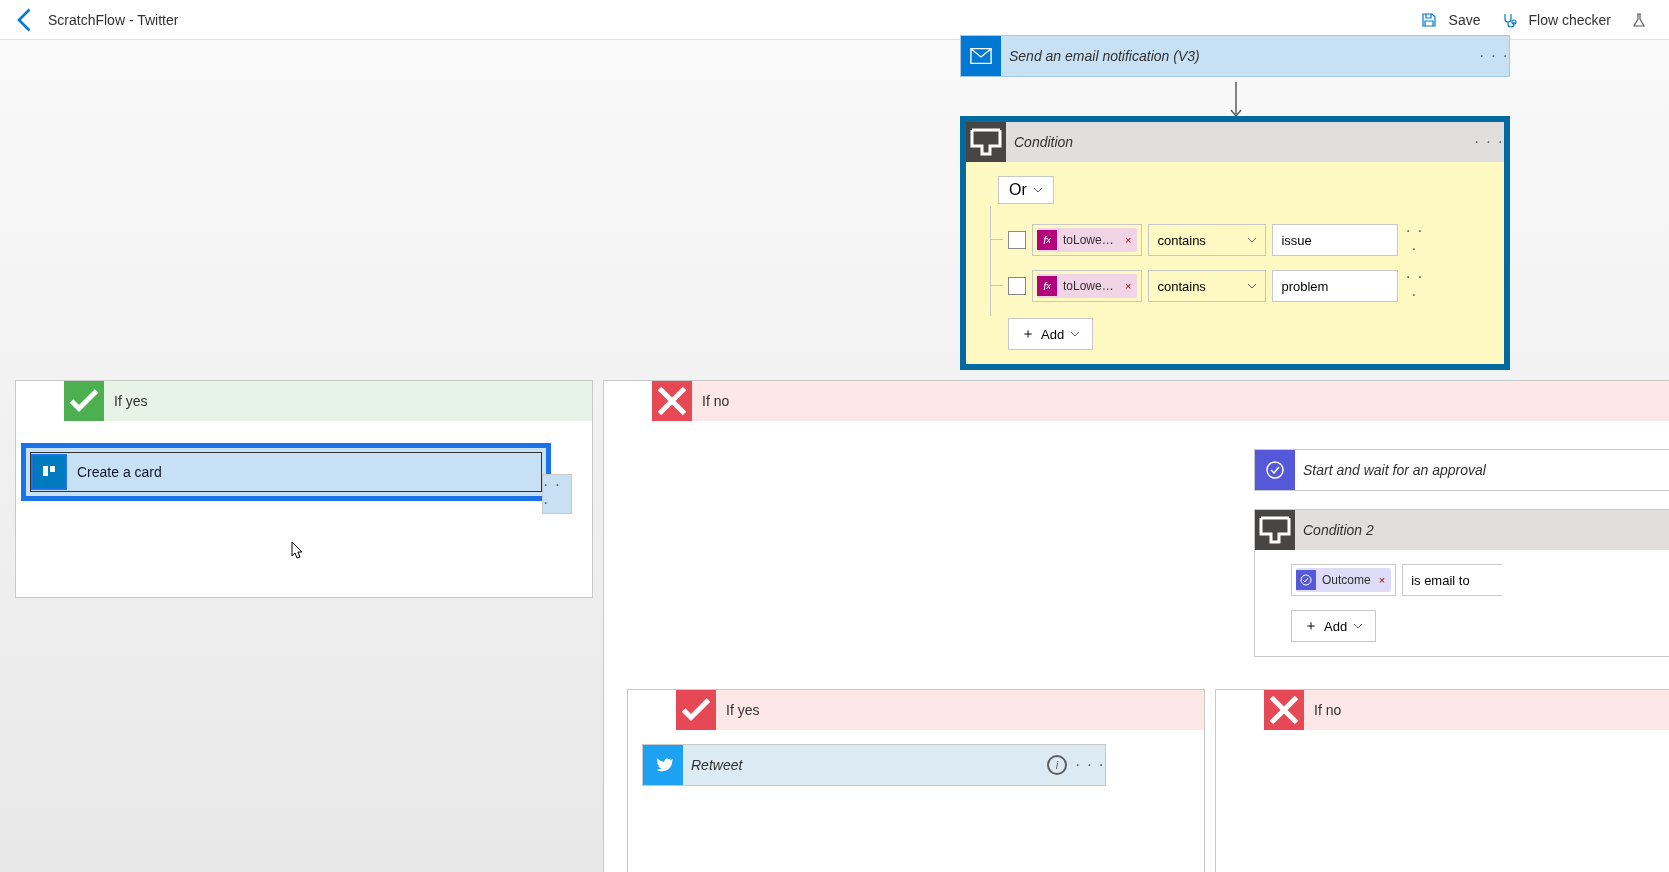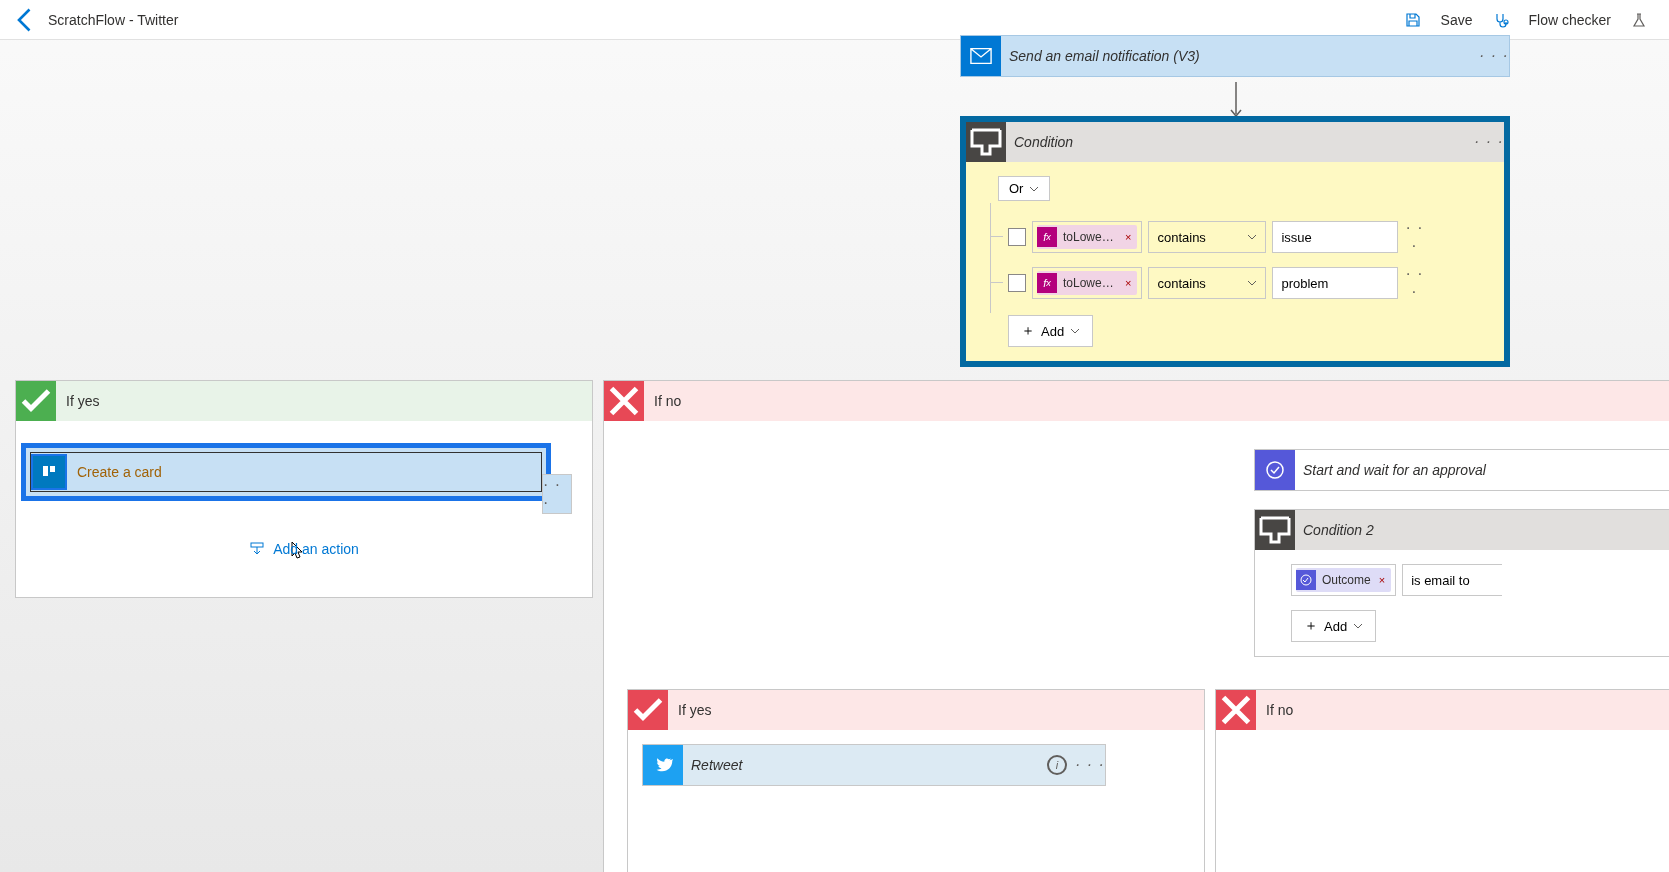--- a/index.html
+++ b/index.html
@@ -3,21 +3,21 @@
 <meta charset="utf-8">
 <style>
   * { box-sizing: border-box; margin: 0; padding: 0; font-family: "Segoe UI", Arial, sans-serif; }
   body { width: 1669px; height: 872px; overflow: hidden; background: linear-gradient(to bottom, #fafafa 0%, #e8e8e8 100%); position: relative; }
 
   
   .topbar { height: 40px; display: flex; align-items: center; padding: 0 12px; background: #fff; border-bottom: 1px solid #e1e1e1; }
   .back-btn { width: 28px; height: 28px; display:flex; align-items:center; justify-content:center; color:#0078d4; cursor:pointer; }
   .flow-title { font-size: 14px; color:#323130; margin-left: 8px; }
   .topbar-spacer { flex:1; }
-  .top-action { display:flex; align-items:flex-end; gap:20px; color:#323130; font-size:14px; padding:4px 10px; cursor:pointer; }
+  .top-action { display:flex; align-items:flex-end; gap:12px; color:#323130; font-size:14px; padding:4px 10px; cursor:pointer; }
   .top-action svg { width:16px; height:16px; }
 
   .canvas { position:absolute; top:40px; left:0; right:0; bottom:0; }
 
   
   .card { background:#fef9c3; border:6px solid #0369a1; position:absolute; }
   .card-header { display:flex; align-items:center; height:40px;font-style:italic; }
   .card-header .icon-box { width:40px; height:40px; display:flex; align-items:center; justify-content:center; }
   .card-header .title { flex:1; font-size:14px; color:#323130; padding-left:8px; }
   .card-header .menu { width:30px; height:30px; display:flex; align-items:center; justify-content:center; color:#605e5c; cursor:pointer; }
@@ -31,21 +31,21 @@
   
   .arrow-down { position:absolute; left:1228px; top:40px; width:16px; height:40px; display:flex; align-items:flex-end; justify-content:center; }
   .arrow-down svg { width:14px; height:38px; stroke:#605e5c; fill:none; }
 
   
   .cond-card { left:960px; top:76px; width:550px; }
   .cond-card .card-header{ background:#e1dfdd; }
   .cond-card .icon-box{ background:#484644; }
   .cond-body { padding:14px 14px 14px 36px; }
 
-  .or-pill { border:1px solid #c8c8c8; background:#fff; padding:4px 10px; font-size:13px; display:inline-flex; align-items:center; gap:6px; margin-bottom:8px; margin-left:-4px; }
+  .or-pill { border:1px solid #c8c8c8; background:#fff; padding:4px 10px; font-size:16px; display:inline-flex; align-items:center; gap:6px; margin-bottom:8px; margin-left:-4px; }
   .chev { width:10px; height:10px; }
 
   .cond-row { display:flex; align-items:center; gap:6px; margin:10px 0 0 0; padding-left:6px; position:relative; }
   .cond-row::before { content:""; position:absolute; left:-12px; top:-16px; bottom:50%; width:12px; border-left:1px solid #c8c8c8; border-bottom:1px solid #c8c8c8; }
   .tree-stub { position:absolute; left:24px; top:50px; bottom:48px; width:1px; background:#c8c8c8; }
 
   .chk { width:18px; height:18px; border:1px solid #8a8886; background:#fff; }
   .token-wrap{ border:1px solid #c8c8c8; display:flex; align-items:center; height:32px; }
   .token { background:#f1d4e5; border-radius:2px; display:flex; align-items:center; height:24px; font-size:12px; color:#323130; margin:0 4px; }
   .token .fx { background:#b4007d; color:#fff; width:20px; height:20px; display:flex; align-items:center; justify-content:center; font-size:11px; font-style:italic; margin-right:4px; }
@@ -53,38 +53,38 @@
   .token .x { padding:0 6px; color:#a80000; cursor:pointer; font-size:11px; }
   .op-select{ border:1px solid #c8c8c8; height:32px; width:118px; display:flex; align-items:center; padding:0 8px; font-size:13px; justify-content:space-between; }
   .val-input{ border:1px solid #c8c8c8; height:32px; width:126px; padding:0 8px; font-size:13px; }
   .row-menu{ width:20px; color:#605e5c; text-align:center; cursor:pointer; }
 
   .add-btn { border:1px solid #c8c8c8; background:#fff; padding:6px 12px; font-size:13px; display:inline-flex; align-items:center; gap:6px; margin-top:14px; margin-left:6px; }
   .plus { font-size:14px; font-weight:400; }
 
   
   .branch { position:absolute; border:1px solid #c8c8c8; background:#fff; }
-  .branch-head { height:40px; display:flex; align-items:center; }
+  .branch-head { height:40px; display:flex; align-items:center;margin-left:48px; }
   .bh-icon { width:40px; height:40px; display:flex; align-items:center; justify-content:center; }
   .bh-title{ font-size:14px; color:#323130; padding-left:10px; }
 
   .branch-yes .branch-head{ background:#e8f3e8; }
   .branch-yes .bh-icon{ background:#4caf50; }
   .branch-no  .branch-head{ background:#fde7e7; }
   .branch-no  .bh-icon{ background:#e74856; }
 
   .ifyes1 { left:15px; top:340px; width:578px; height:218px; }
   .ifno1  { left:603px; top:340px; width:1066px; height:520px; border-right:none; }
 
   
   .trello-wrap{ position:absolute; left:5px; top:62px; width:530px; border:5px solid #1a73e8; background:#c7e0f4; display:flex; align-items:center; padding:4px; }
   .trello-inner{ flex:1; display:flex; align-items:center; border:1px solid #323130; background:#c7e0f4; height:40px; }
   .trello-icon{ width:36px; height:36px; background:#0079bf; display:flex; align-items:center; justify-content:center; border:2px solid #1a73e8; margin:0; }
   .trello-icon svg{ width:18px; height:18px; fill:#fff; }
-  .trello-title{ font-size:14px; color:#a16207; padding-left:10px; flex:1; }
+  .trello-title{ font-size:14px; color:#0f172a; padding-left:10px; flex:1; }
   .trello-menu{ position:absolute; right:-26px; top:26px; width:30px; height:40px; display:flex; align-items:center; justify-content:center; background:#c7e0f4; border:1px solid #c8c8c8; }
 
   .cursor{ position:absolute; left:262px; top:92px; width:18px; height:22px; pointer-events:none; }
   .cursor svg{ width:18px; height:22px; stroke:#000; fill:#fff; }
 
   .add-action{ position:absolute; left:0; right:0; top:160px; display:flex; align-items:center; justify-content:center; gap:8px; color:#0078d4; font-size:14px; cursor:pointer; }
   .add-action svg{ width:16px; height:16px; }
 
   
   .approval-card{ position:absolute; left:650px; top:68px; width:420px; background:#fff; border:1px solid #c8c8c8; }
@@ -255,27 +255,20 @@
       <div class="trello-menu">
           <span class="dots">· · ·</span>
         </div>
       <div class="cursor">
         <svg viewBox="0 0 18 22">
             <path d="M4 2v14l3-3 2 5 3-1-2-5h4z" stroke="#000" stroke-width="1" fill="#fff"></path>
           </svg>
       </div>
     </div>
 
-    <div class="add-action">
-      <svg viewBox="0 0 16 16">
-          <rect x="2" y="2" width="12" height="4" stroke="#0078d4" fill="none"></rect>
-          <path d="M8 6v6 M5 10l3 3 3-3" stroke="#0078d4" fill="none"></path>
-        </svg>
-      <span>Add an action</span>
-    </div>
   </div>
 
   <div class="branch branch-no ifno1">
     <div class="branch-head">
       <div class="bh-icon">
         <svg viewBox="0 0 16 16">
             <path d="M3 3l10 10 M13 3L3 13" stroke="#fff" stroke-width="2"></path>
           </svg>
       </div>
       <div class="bh-title">If no</div>

